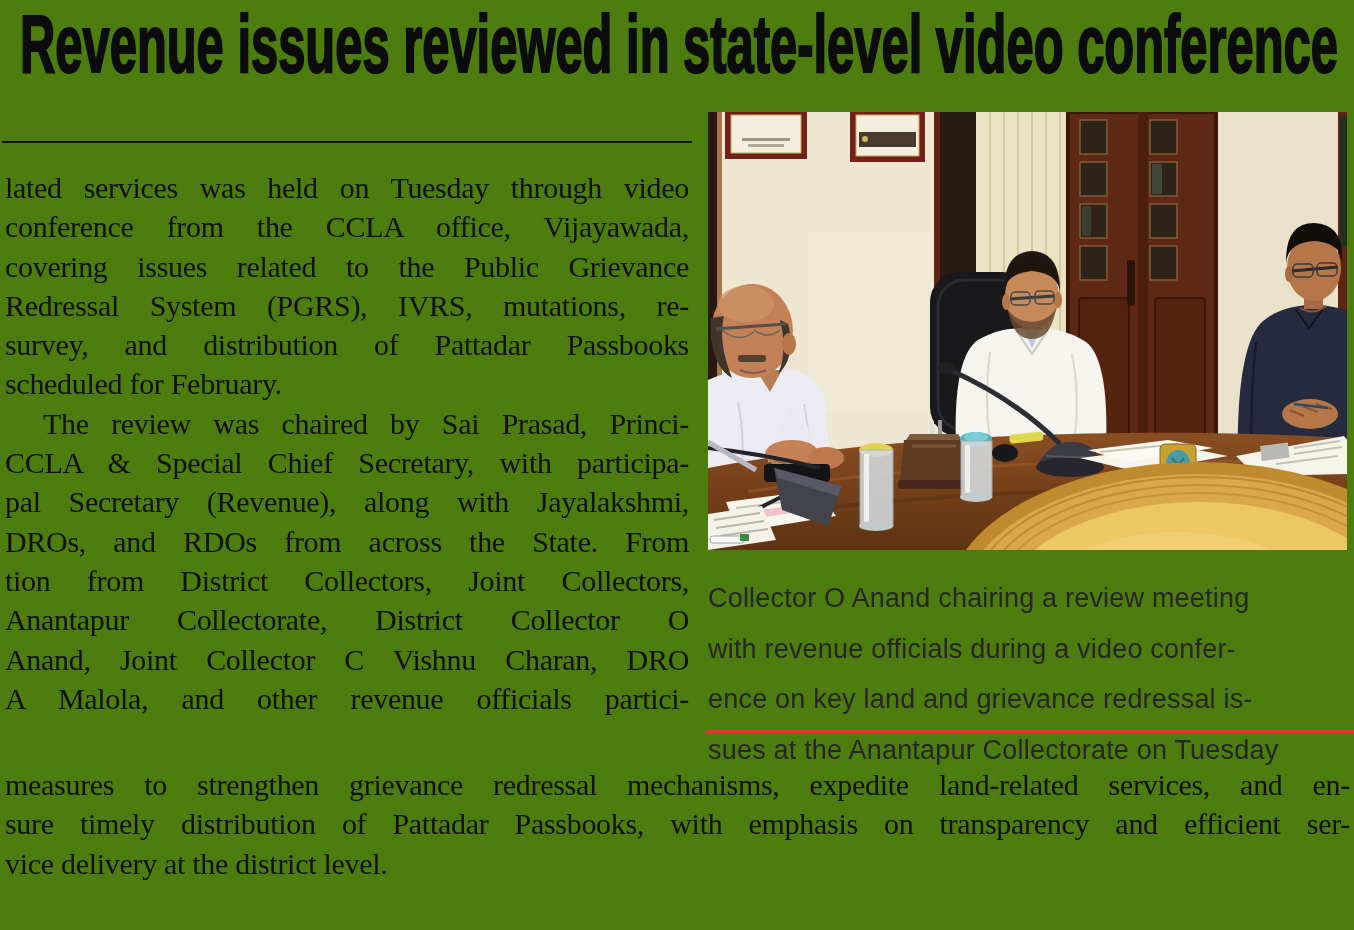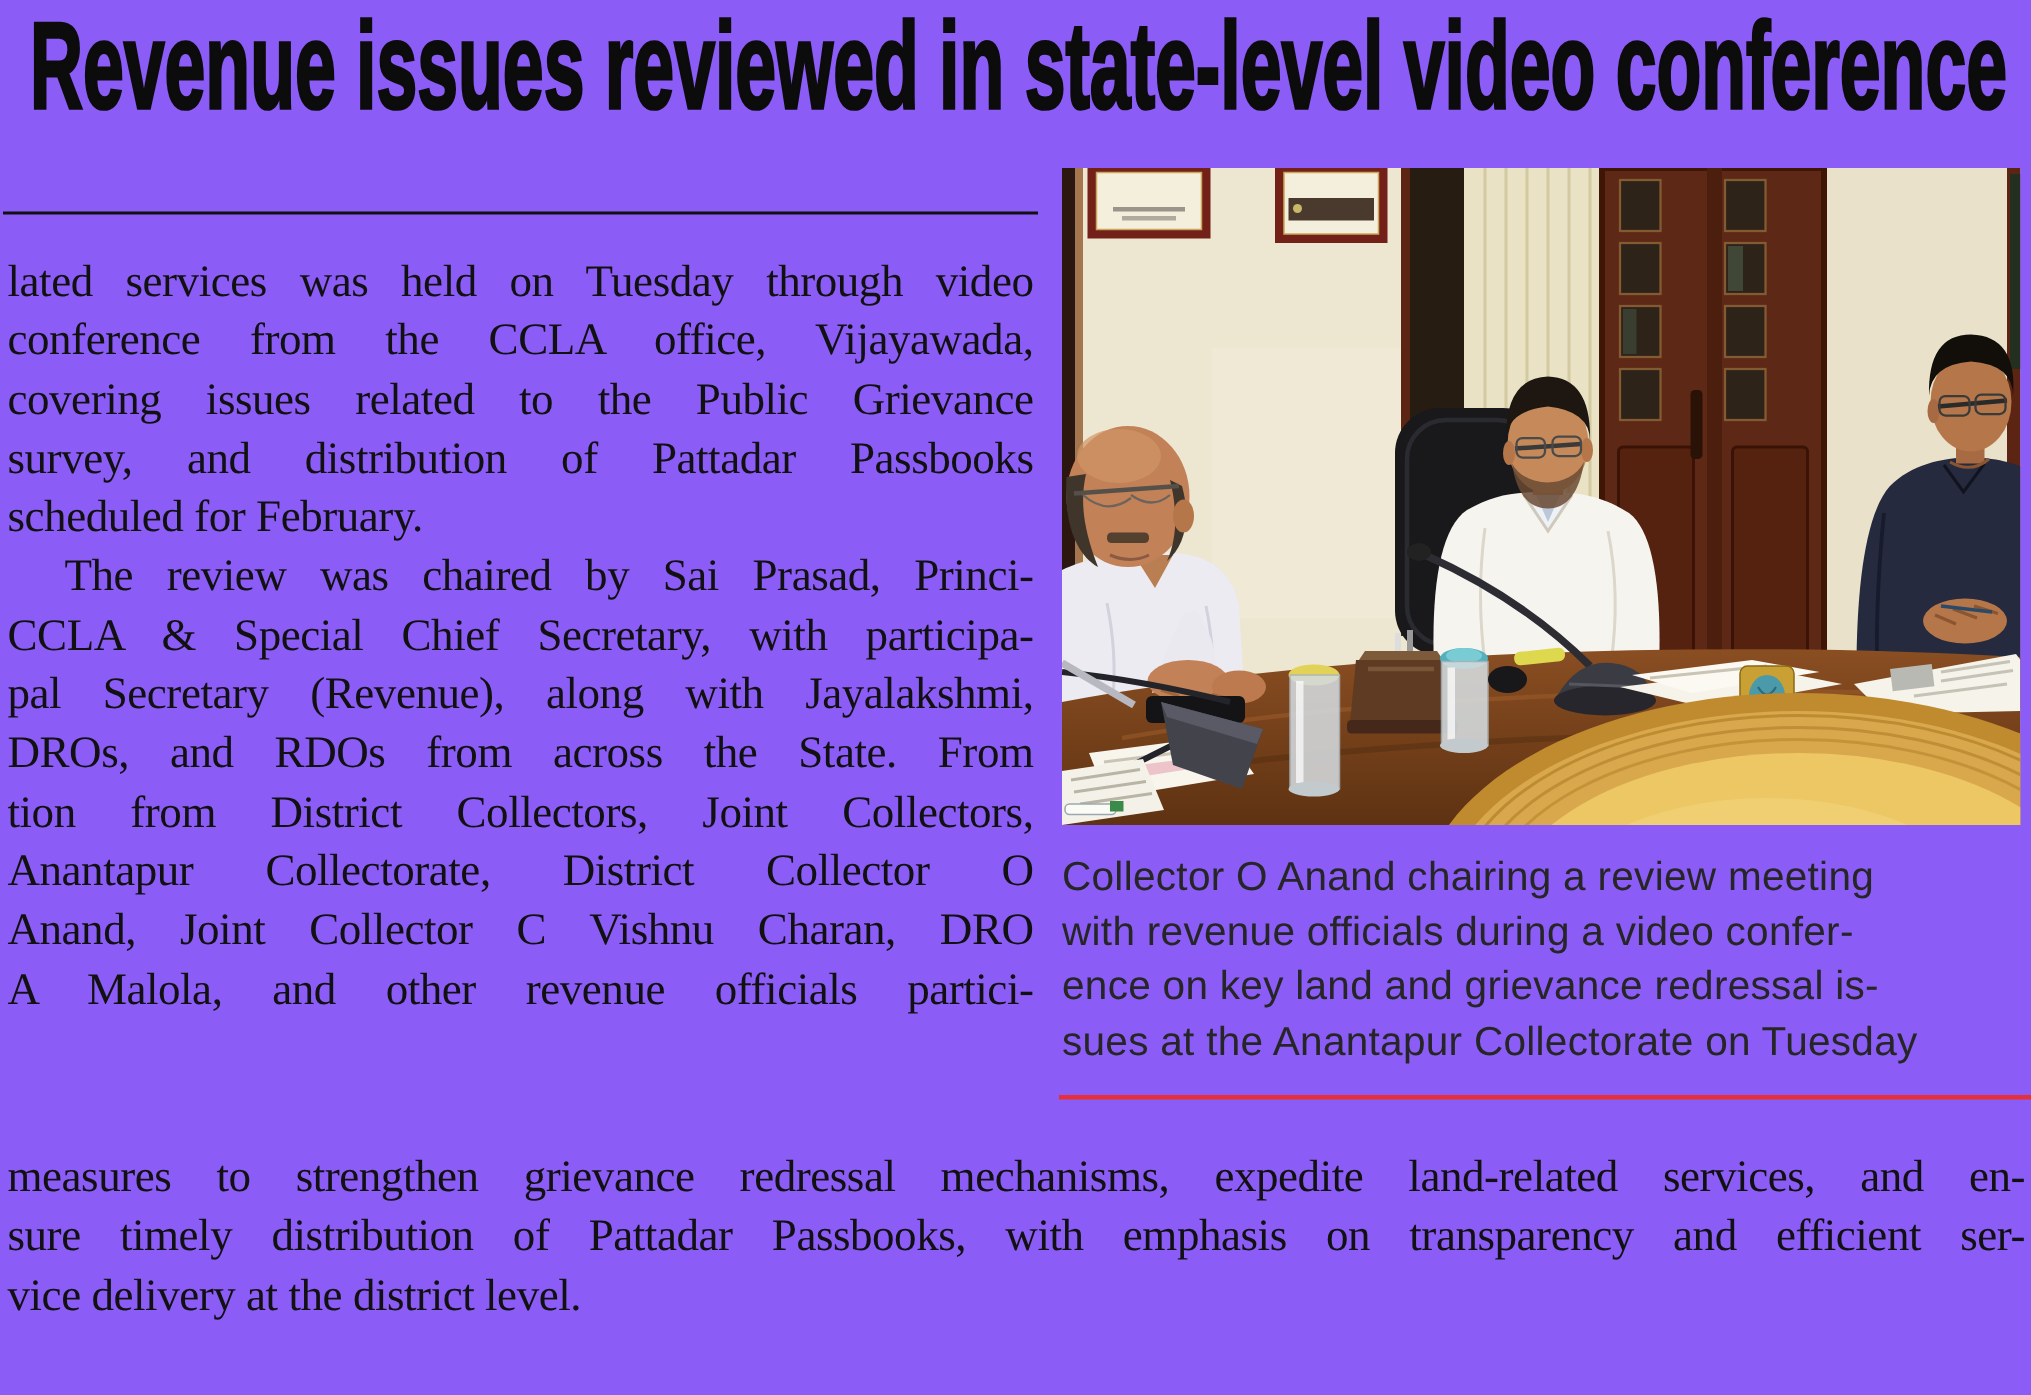--- a/index.html
+++ b/index.html
@@ -1,53 +1,54 @@
 <!DOCTYPE html>
 <html><head>
 <meta charset="utf-8">
 <style>
   html,body{margin:0;padding:0;background:#ffffff;}
-  .page{position:relative;width:1354px;height:930px;background:#8b5cf6;overflow:hidden;
+  .page{position:relative;width:1354px;height:930px;background:#4d7c0f;overflow:hidden;
         font-family:"Liberation Serif",serif;color:#111111;text-decoration:underline;}
   .headline-svg{position:absolute;left:0;top:0;width:1354px;height:90px;}
   .headline-svg text{font-family:"Liberation Sans",sans-serif;font-weight:bold;
         fill:#0c0c0c;stroke:#0c0c0c;stroke-width:2.2px;}
   .dateline{position:absolute;left:0;top:95px;width:692px;text-align:center;
         font-family:"Liberation Serif",serif;font-variant:small-caps;
         font-size:31px;letter-spacing:3px;color:#1a1a1a;}
   .dateline-rule{position:absolute;left:2px;top:141px;width:690px;height:2px;background:#111111;}
   .colblock{position:absolute;left:5px;top:168px;width:684px;
         font-size:30px;line-height:39.3px;letter-spacing:-0.3px;}
   .colblock div, .bottomblock div{text-align:justify;text-align-last:justify;}
   .colblock div.jl, .bottomblock div.jl{text-align-last:left;}
   .colblock div.ji{text-indent:38px;}
   .bottomblock{position:absolute;left:5px;top:765px;width:1345px;
         font-size:30px;line-height:39.3px;letter-spacing:-0.3px;}
   .photo{position:absolute;left:708px;top:112px;width:639px;height:438px;overflow:hidden;}
   .caption{position:absolute;left:708px;top:566px;width:640px;
         font-family:"Liberation Sans",sans-serif;font-size:27px;line-height:36.5px;
         color:#262626;letter-spacing:0.2px;}
-  .caption div{text-align:left;}
+  .caption div{text-align:left;margin-top:14px;}
   .caption-rule{position:absolute;left:706px;top:730px;width:648px;height:3px;background:#e63036;}
 </style>
 </head>
 <body>
 
 <div class="page">
 
   <svg class="headline-svg" viewBox="0 0 1354 90">
     <text x="20" y="72" font-size="82" textLength="1318" lengthAdjust="spacingAndGlyphs">Revenue issues reviewed in state-level video conference</text>
   </svg>
 
   <div class="dateline-rule"></div>
 
   <div class="colblock">
       <div class="j">lated services was held on Tuesday through video</div>
       <div class="j">conference from the CCLA office, Vijayawada,</div>
       <div class="j">covering issues related to the Public Grievance</div>
+      <div class="j">Redressal System (PGRS), IVRS, mutations, re-</div>
       <div class="j">survey, and distribution of Pattadar Passbooks</div>
       <div class="jl">scheduled for February.</div>
       <div class="ji">The review was chaired by Sai Prasad, Princi-</div>
       <div class="j">CCLA &amp; Special Chief Secretary, with participa-</div>
       <div class="j">pal Secretary (Revenue), along with Jayalakshmi,</div>
       <div class="j">DROs, and RDOs from across the State. From</div>
       <div class="j">tion from District Collectors, Joint Collectors,</div>
       <div class="j">Anantapur Collectorate, District Collector O</div>
       <div class="j">Anand, Joint Collector C Vishnu Charan, DRO</div>
       <div class="j">A Malola, and other revenue officials partici-</div>

